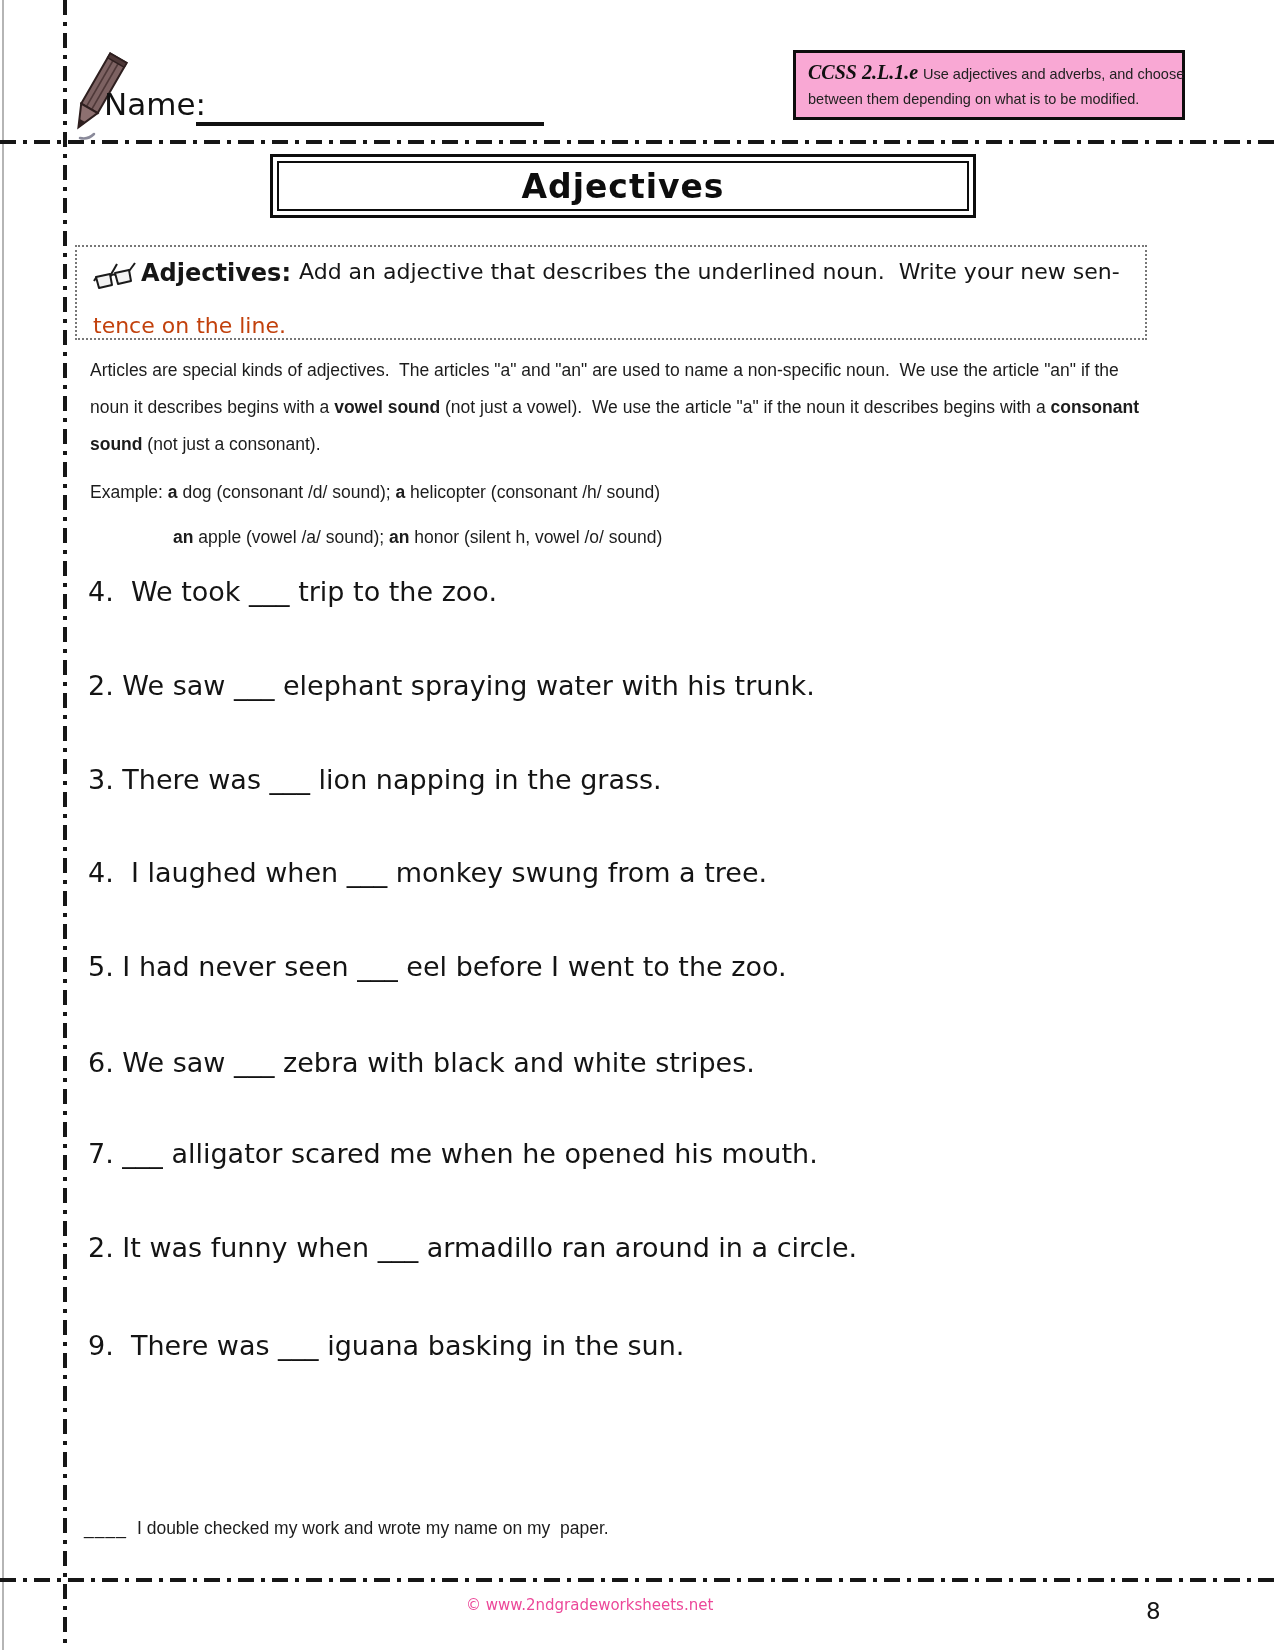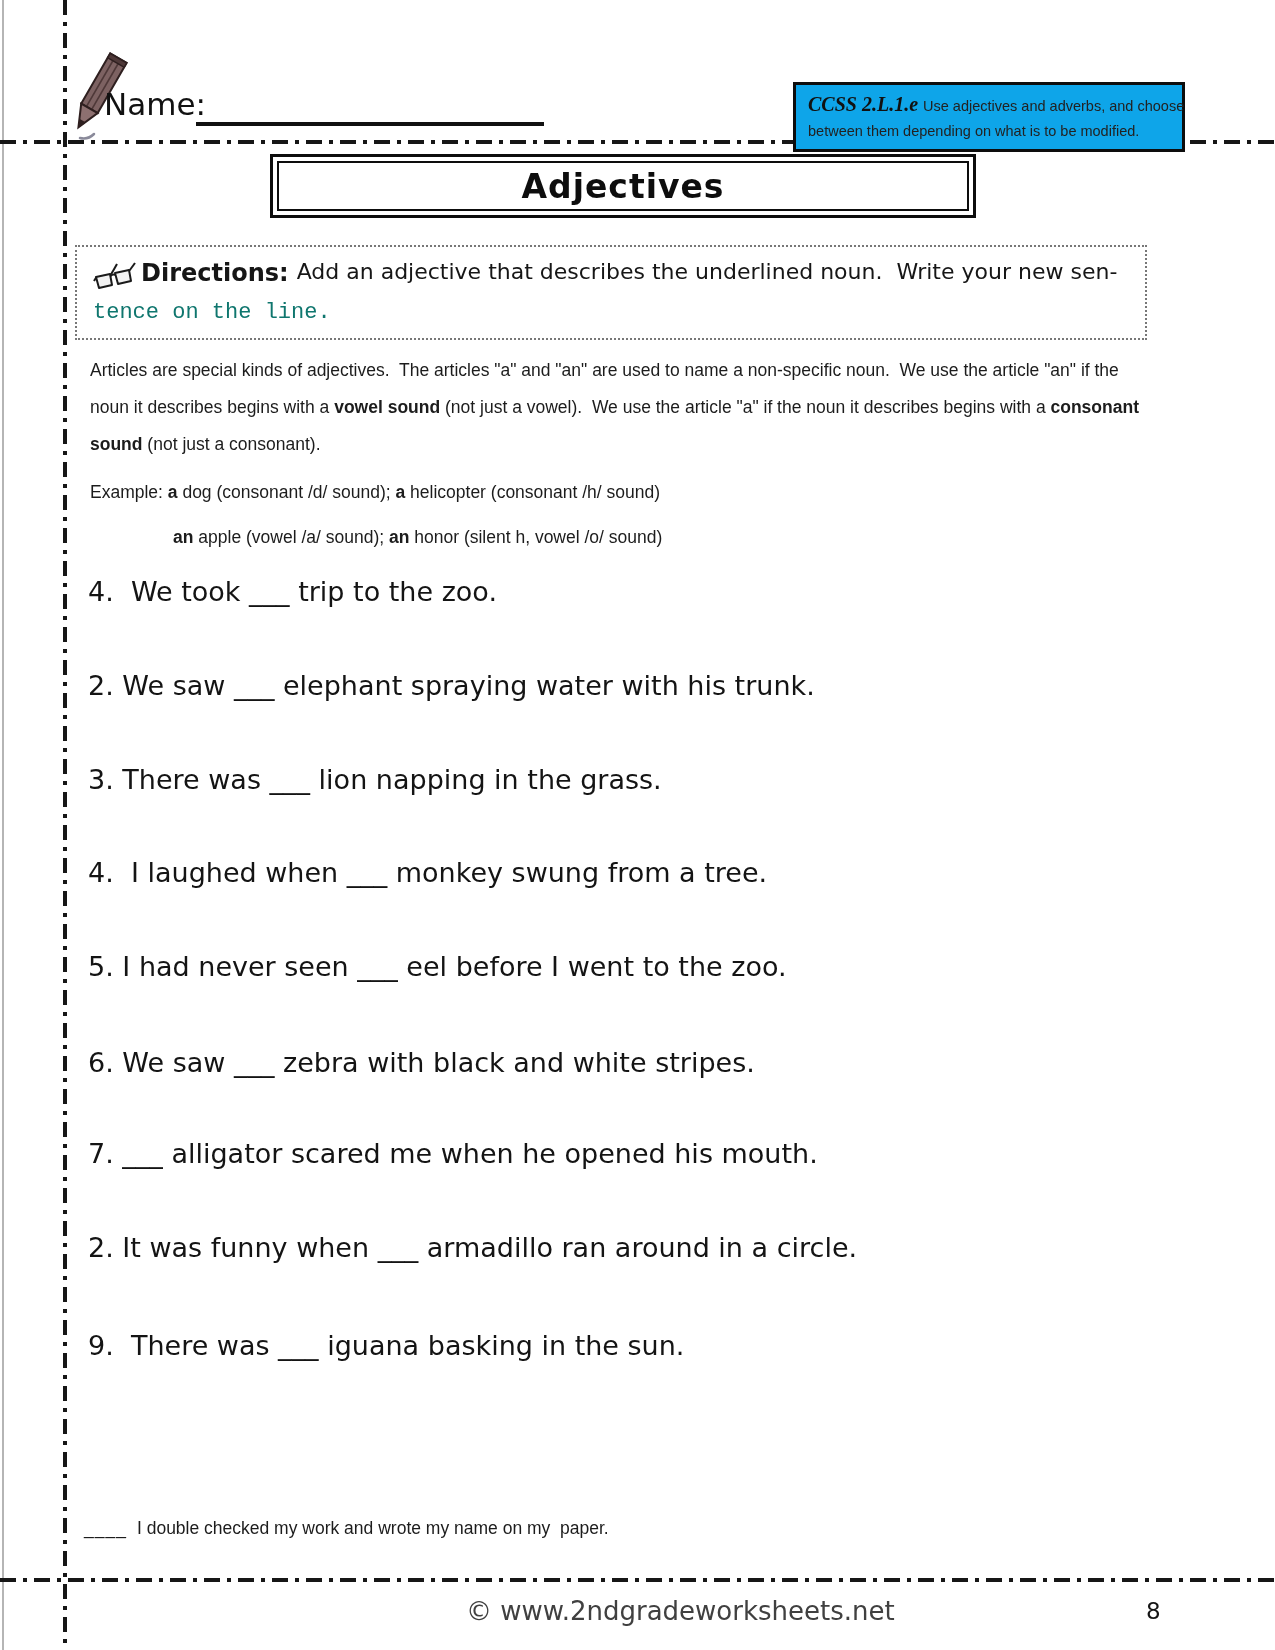--- a/index.html
+++ b/index.html
@@ -32,23 +32,22 @@
   .pencil { position: absolute; left: 66px; top: 50px; width: 70px; height: 92px; }
   .name-label {
     position: absolute; left: 104px; top: 86px;
     font-size: 31px; letter-spacing: 0px; color: #111;
   }
   .name-line { position: absolute; left: 196px; top: 122px; width: 348px; height: 4px; background: #111; }
 
   
   .ccss-box {
     position: absolute; left: 793px; top: 50px; width: 392px; height: 70px;
-    border: 3px solid #0d0d0d; background: #0ea5e9; padding: 8px 10px 0 12px;
+    border: 3px solid #0d0d0d; background: #f9a8d4; padding: 8px 10px 0 12px;
     white-space: nowrap;
-    margin-top: 32px;
   }
   .ccss-line1 { font-size: 14.5px; font-family: "Liberation Sans", sans-serif; color: #222; }
   .ccss-code { font-family: "Liberation Serif", serif; font-style: italic; font-weight: bold; font-size: 20px; color: #111; margin-right: 5px; }
   .ccss-line2 { font-size: 14.5px; font-family: "Liberation Sans", sans-serif; color: #222; margin-top: 7px; }
 
   
   .title-box {
     position: absolute; left: 270px; top: 154px; width: 706px; height: 64px;
     border: 3px solid #0d0d0d; padding: 4px;
   }
@@ -59,21 +58,21 @@
   .title-text { font-size: 33px; font-weight: bold; letter-spacing: 1px; color: #0d0d0d; }
 
   
   .directions-box {
     position: absolute; left: 75px; top: 245px; width: 1072px; height: 95px;
     border: 2px dotted #777; padding: 12px 14px 0 16px;
   }
   .directions-line1 { white-space: pre; font-size: 22px; color: #161616; display: flex; align-items: flex-start; }
   .glasses { width: 44px; height: 32px; margin-right: 4px; flex: 0 0 auto; position: relative; top: 2px; }
   .directions-label { font-weight: bold; font-size: 24px; margin-right: 8px; }
-  .directions-line2 { white-space: pre; font-size: 22px; color: #0f766e; margin-top: 9px; font-family: Liberation Mono, monospace; }
+  .directions-line2 { white-space: pre; font-size: 22px; color: #c2410c; margin-top: 22px; }
 
   
   .article-note {
     position: absolute; left: 90px; top: 352px; width: 1068px;
     font-family: "Liberation Sans", sans-serif; font-size: 17.5px; line-height: 37px;
     color: #1c1c1c; white-space: pre-wrap;
   }
   .bold-seg { font-weight: bold; }
 
   
@@ -93,21 +92,21 @@
   }
 
   
   .check-line {
     position: absolute; left: 84px; top: 1518px;
     font-family: "Liberation Sans", sans-serif; font-size: 17.5px; color: #1c1c1c; white-space: pre;
   }
   .check-blank { letter-spacing: 1px; margin-right: 10px; }
 
   
-  .footer-copyright { position: absolute; left: 466px; top: 1596px; font-size: 26px; color: #404040; white-space: pre; }
+  .footer-copyright { position: absolute; left: 466px; top: 1596px; font-size: 15px; color: #ec4899; white-space: pre; }
   .footer-page { position: absolute; left: 1146px; top: 1598px; font-size: 23px; color: #141414; }
 </style>
 </head>
 <body>
 
 <div class="page">
 
   <div class="scan-edge"></div>
   <div class="dashdot-v"></div>
   <div class="dashdot-h dashdot-top"></div>
@@ -145,21 +144,21 @@
       <svg class="glasses" viewBox="0 0 44 32">
         <g fill="none" stroke="#1a1a1a" stroke-width="2" stroke-linejoin="round">
           <polygon points="3,16 17,13 19,24 6,27" fill="#f2f2f2"></polygon>
           <polygon points="22,12 36,9 38,20 25,23" fill="#f2f2f2"></polygon>
           <path d="M17.5 15 Q 20 12.5 22.5 14"></path>
           <path d="M3.5 16 L 1 20"></path>
           <path d="M36.5 9.5 L 42 2"></path>
           <path d="M18 13.5 L 24 3"></path>
         </g>
       </svg>
-      <span class="directions-label">Directions:</span>
+      <span class="directions-label">Adjectives:</span>
       <span>Add an adjective that describes the underlined noun.  Write your new sen-</span>
     </div>
     <div class="directions-line2">tence on the line.</div>
   </div>
 
   <div class="article-note"><span>Articles are special kinds of adjectives.  The articles "a" and "an" are used to name a non-specific noun.  We use the article "an" if the noun it describes begins with a </span><span class="bold-seg">vowel sound</span><span> (not just a vowel).  We use the article "a" if the noun it describes begins with a </span><span class="bold-seg">consonant sound</span><span> (not just a consonant).</span></div>
 
   <div class="example-line1"><span>Example: </span><span class="bold-seg">a</span><span> dog (consonant /d/ sound); </span><span class="bold-seg">a</span><span> helicopter (consonant /h/ sound)</span></div>
   <div class="example-line2"><span class="bold-seg">an</span><span> apple (vowel /a/ sound); </span><span class="bold-seg">an</span><span> honor (silent h, vowel /o/ sound)</span></div>
 

